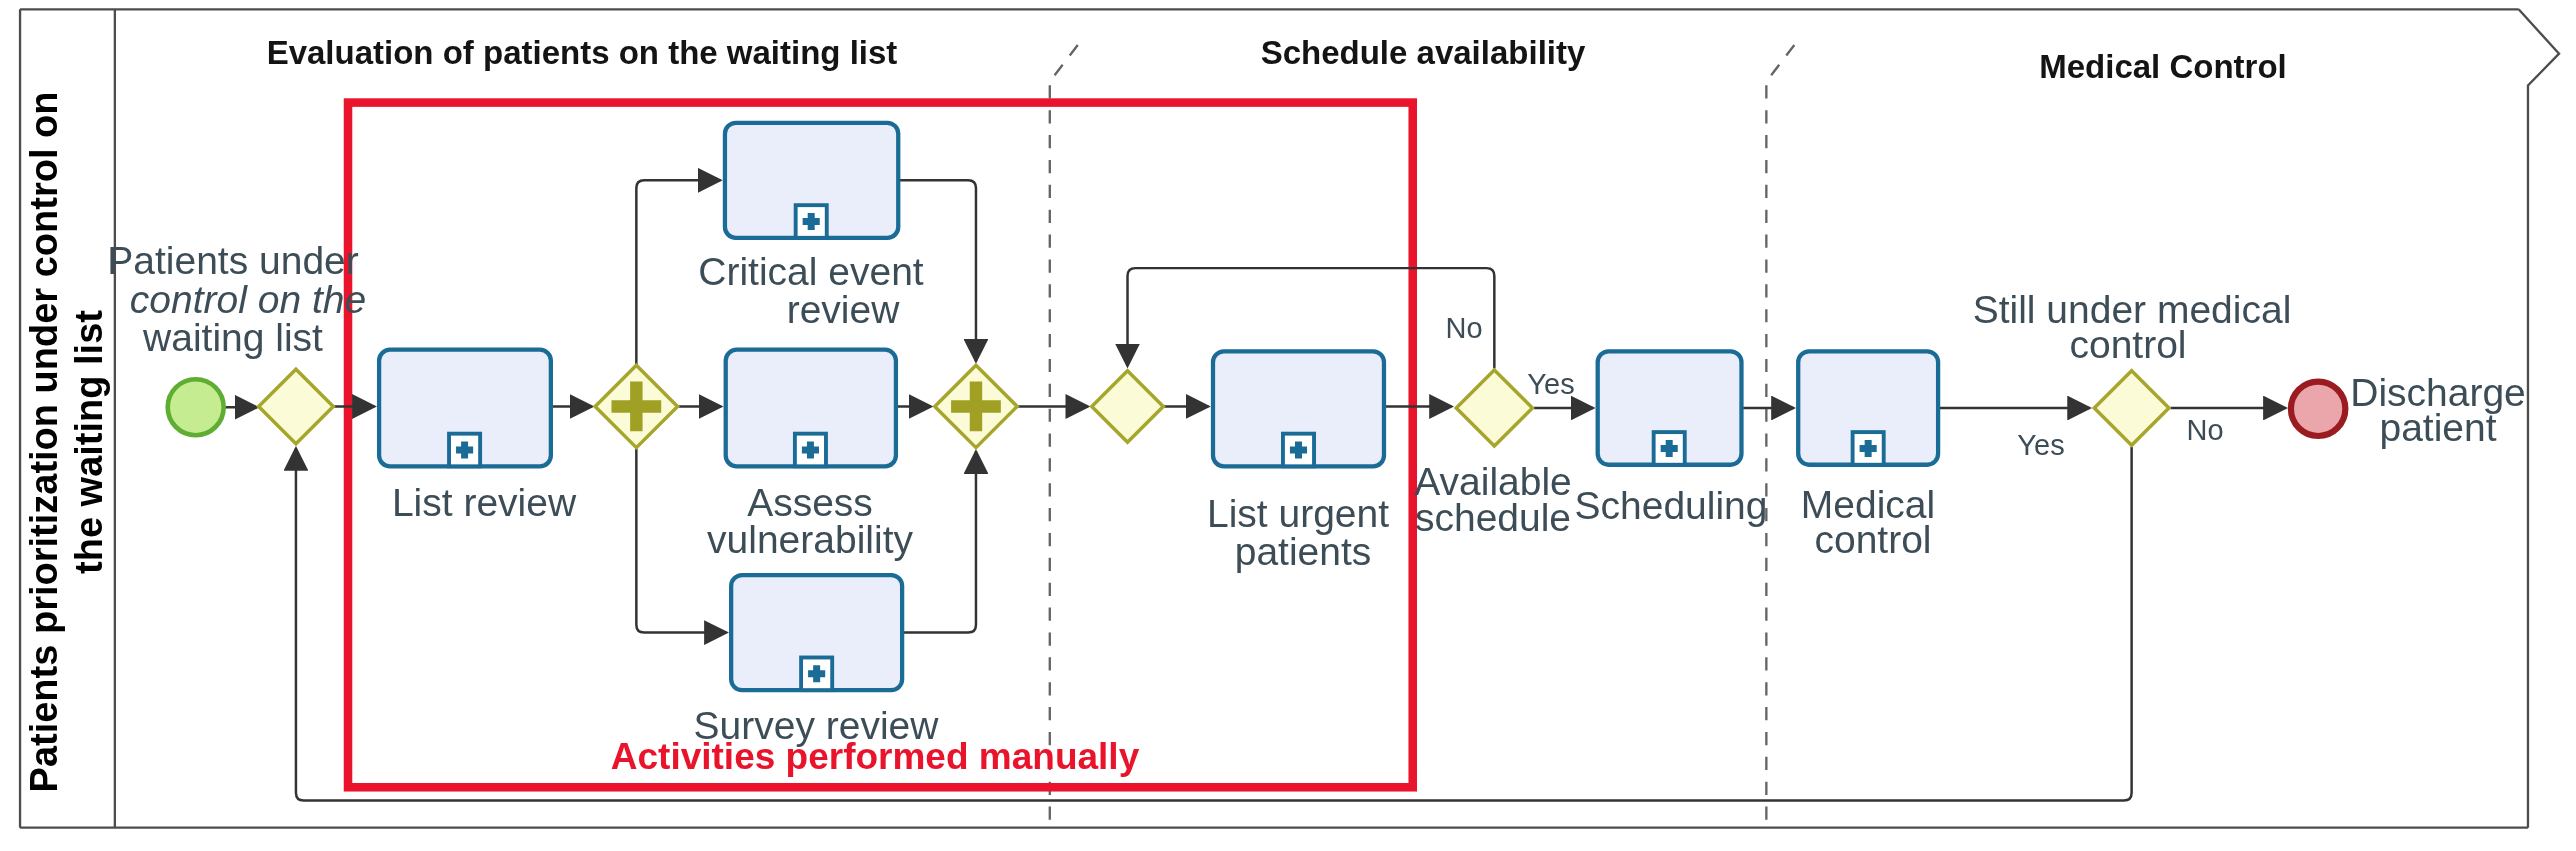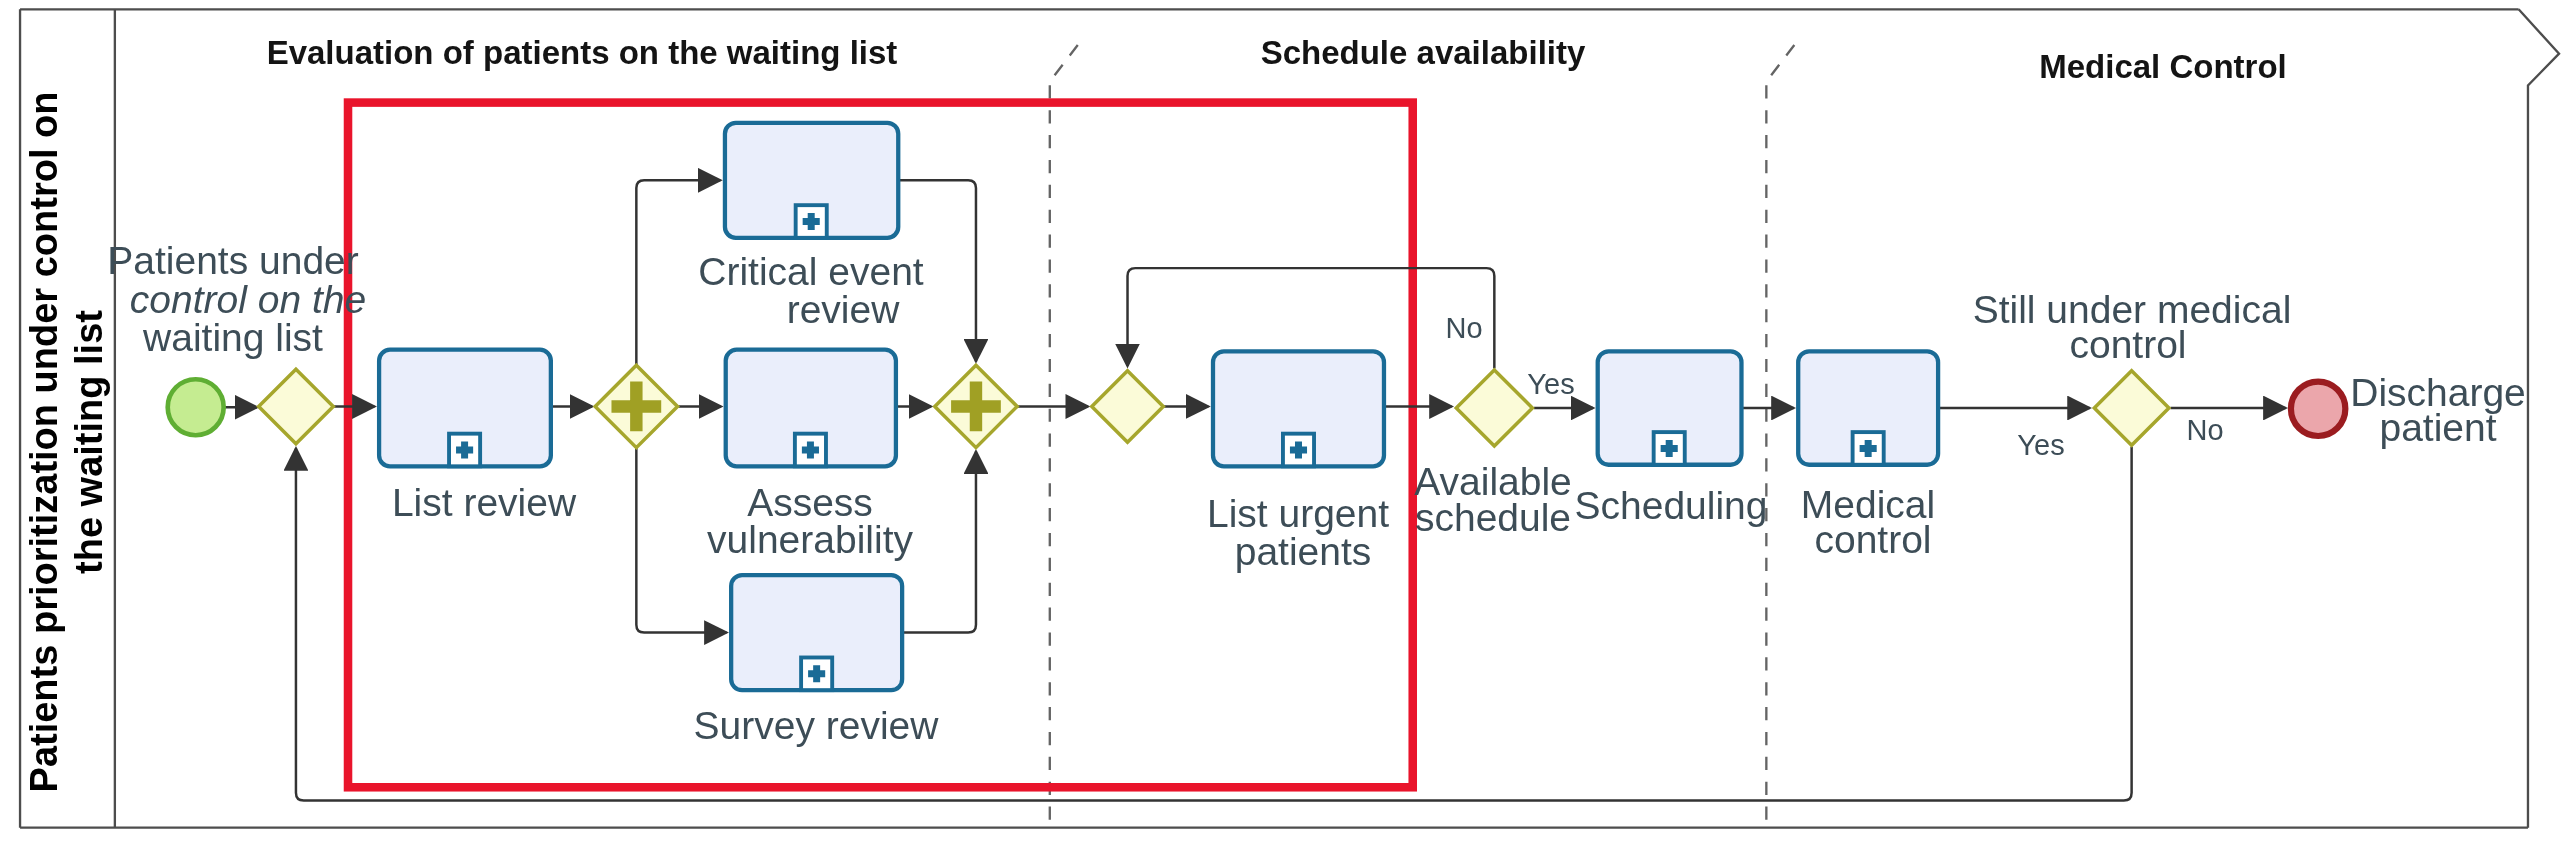--- a/index.html
+++ b/index.html
@@ -158,15 +158,16 @@
   <div class="lbl" style="left:2128px; top:344px;">control</div>
 
   <div class="lbl branch" style="left:1464px; top:328px;">No</div>
   <div class="lbl branch" style="left:1551px; top:384px;">Yes</div>
   <div class="lbl branch" style="left:2041px; top:445px;">Yes</div>
   <div class="lbl branch" style="left:2205px; top:430px;">No</div>
 
   <div class="lbl" style="left:2438px; top:392px;">Discharge</div>
   <div class="lbl" style="left:2438px; top:427px;">patient</div>
 
+  <div class="lbl annotation-text" style="left:875px; top:756px;">Activities performed manually</div>
 
 </div>
 
 
 </body></html>

